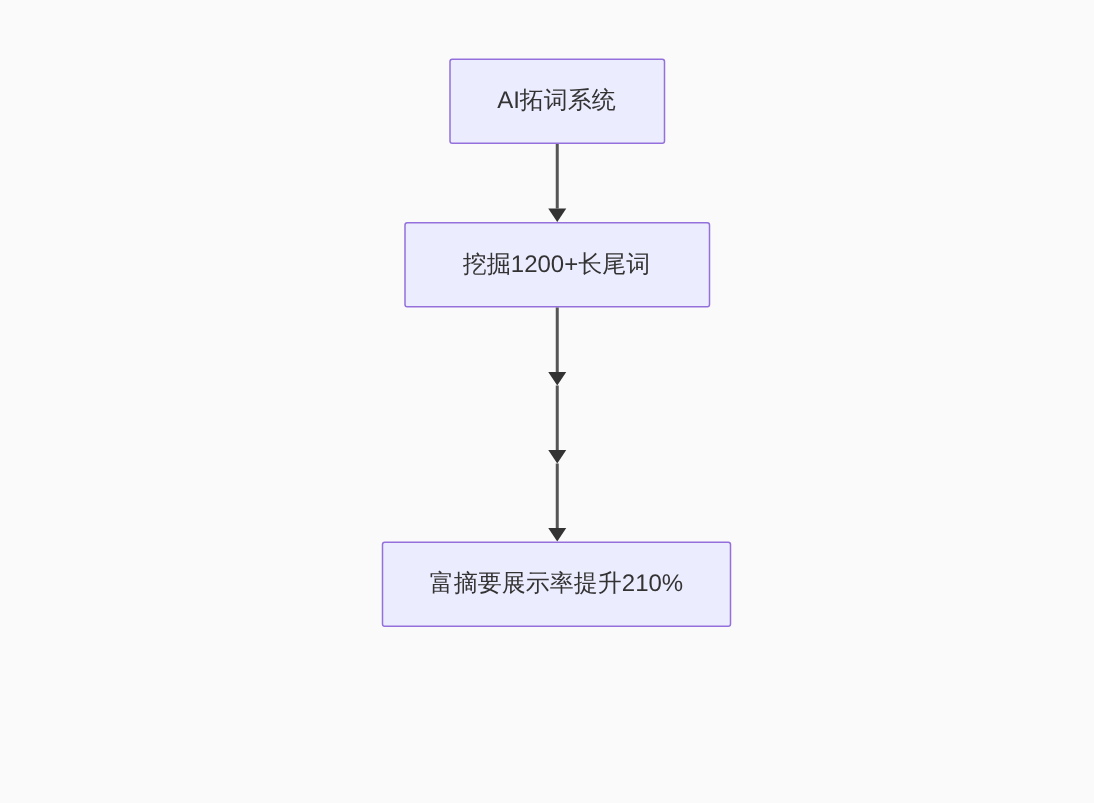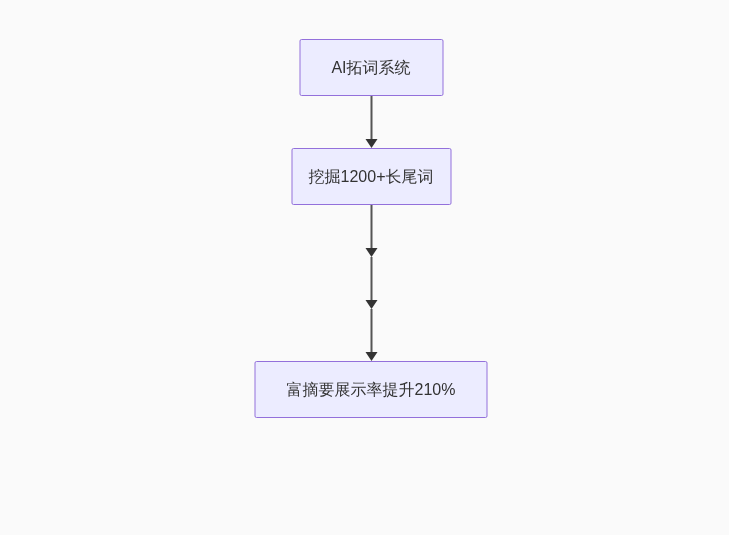--- a/index.html
+++ b/index.html
@@ -42,21 +42,21 @@
     justify-content:center;
     flex:0 0 auto;
   }
   .node span{
     font-size:16px;
     color:var(--node-text);
     white-space:nowrap;
     line-height:1;
   }
   .n1{width:144px;}
-  .n2{width:160px;}
+  .n2{width:204px;}
   .n3{width:222px;}
   .n4{width:216px;}
   .n5{width:233px;}
   .edge{
     height:52px;
     width:12px;
     display:flex;
     flex-direction:column;
     align-items:center;
     flex:0 0 auto;

